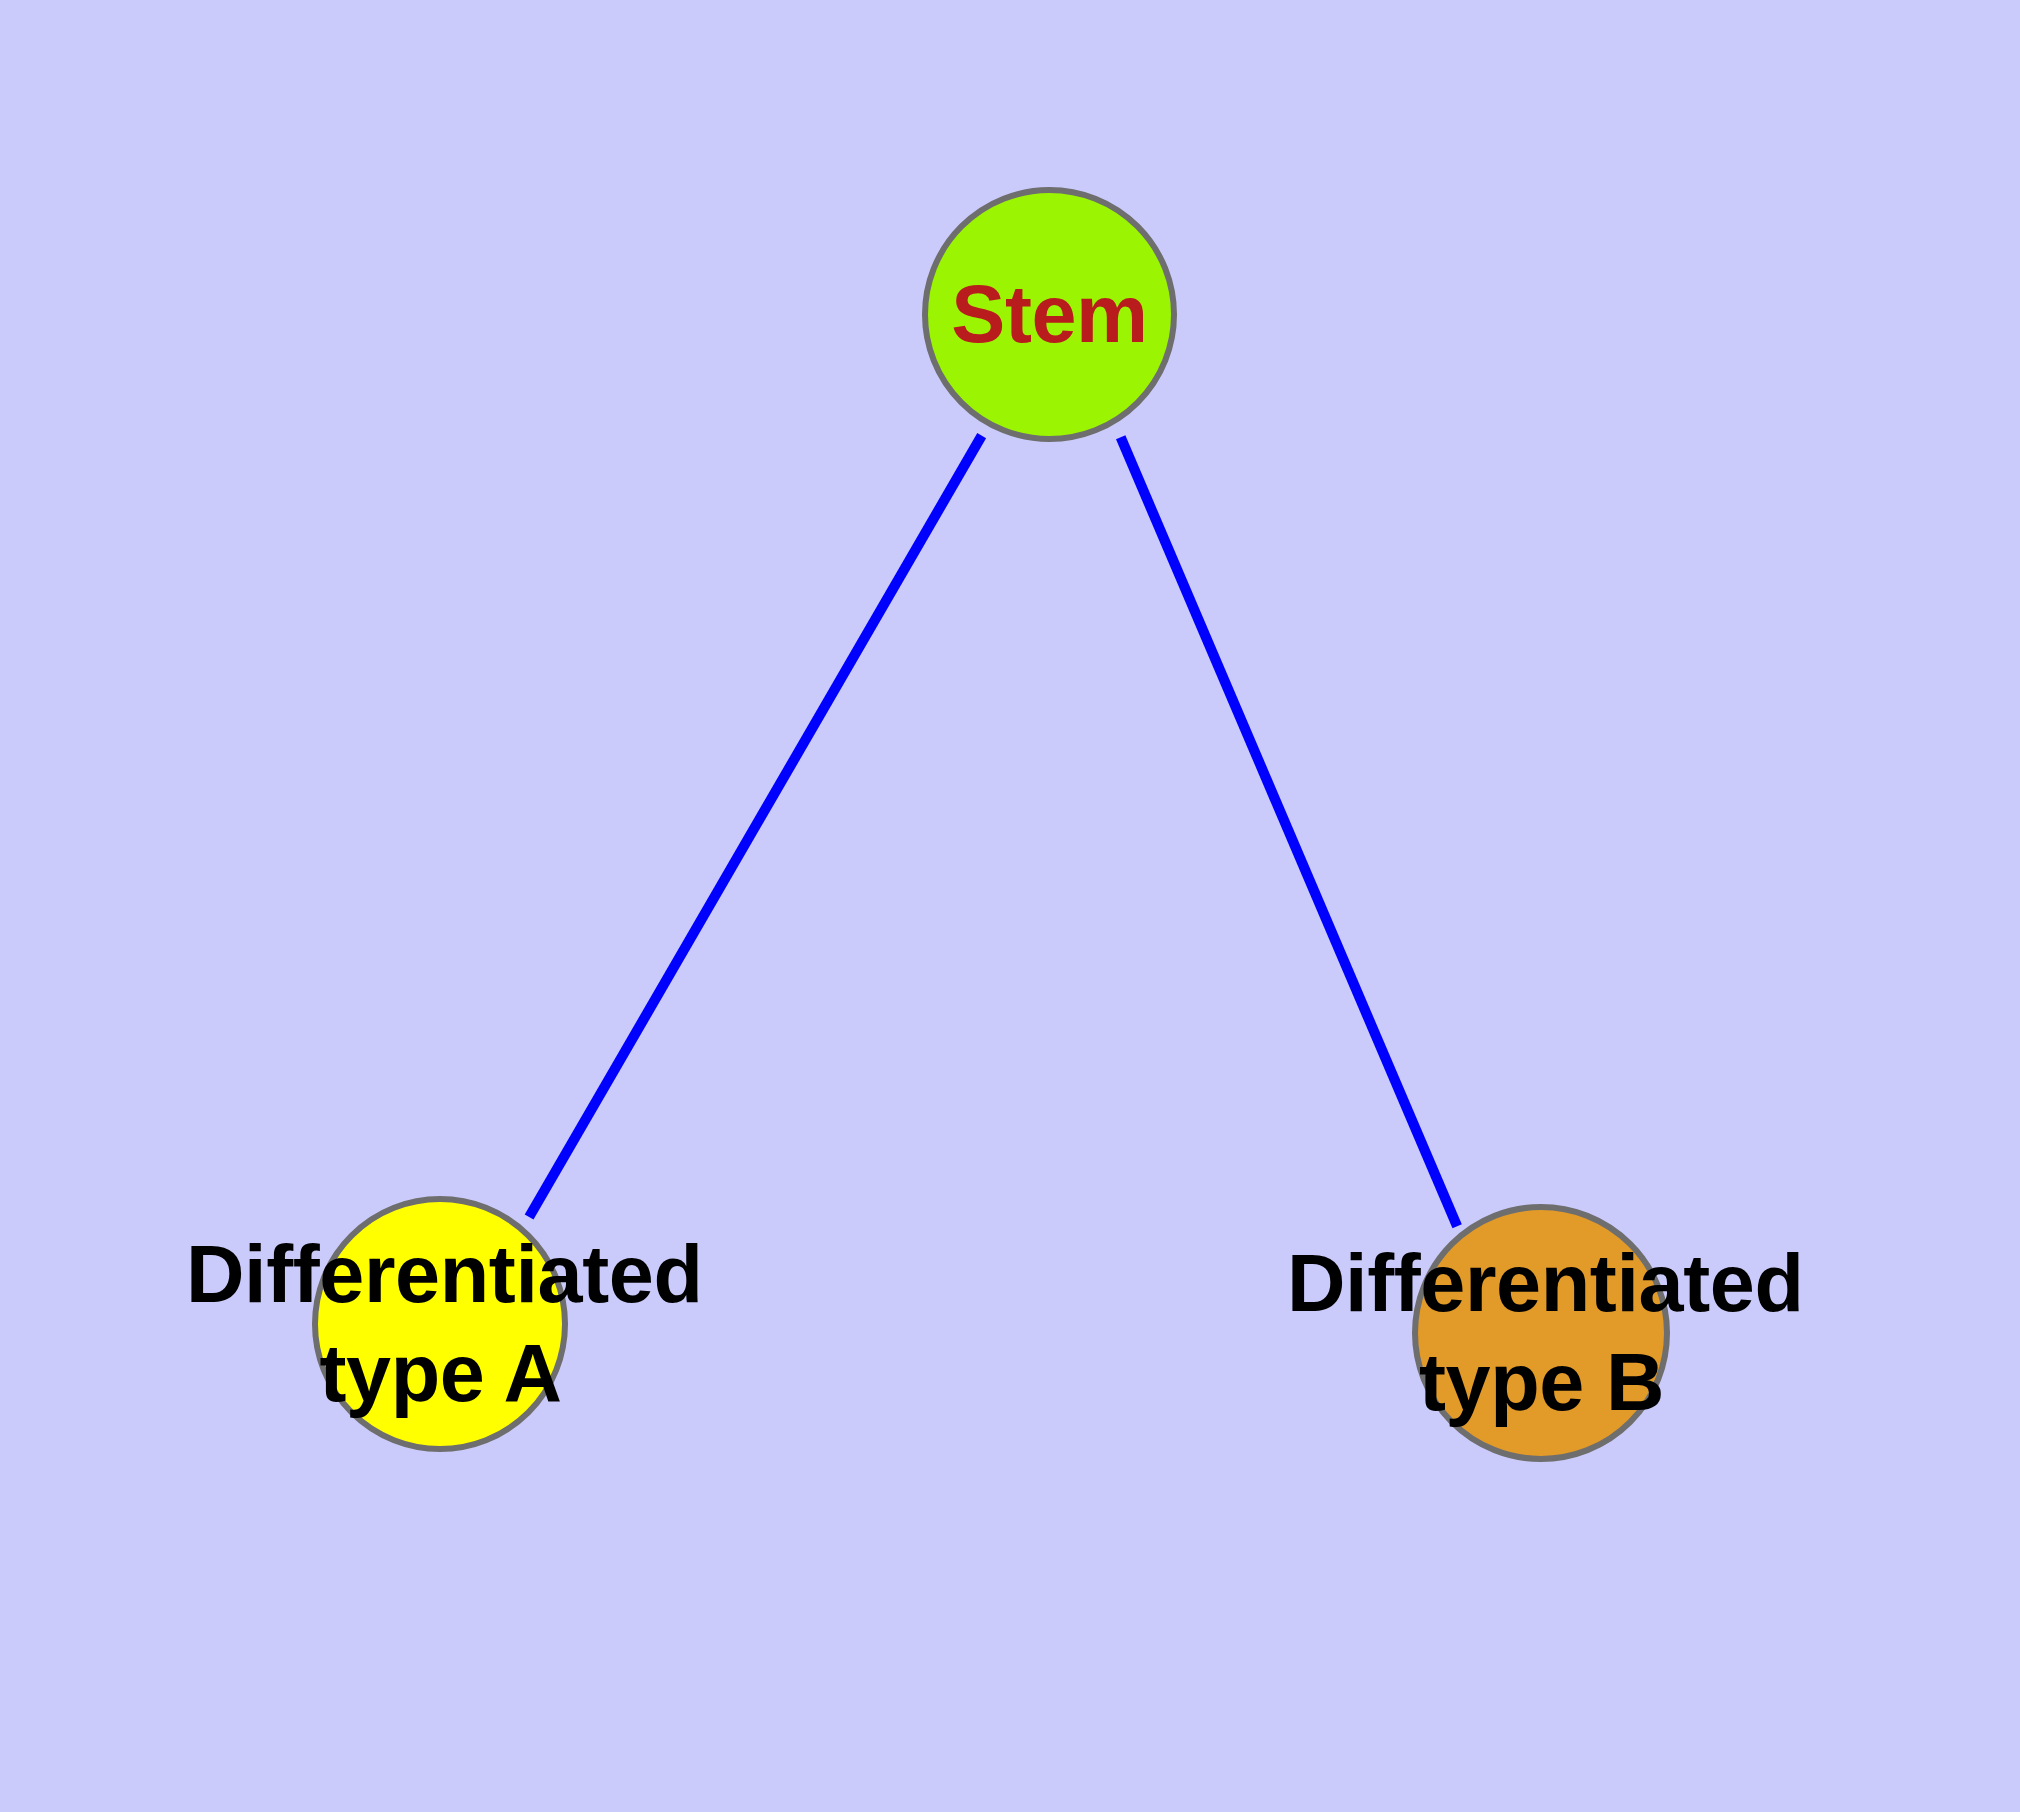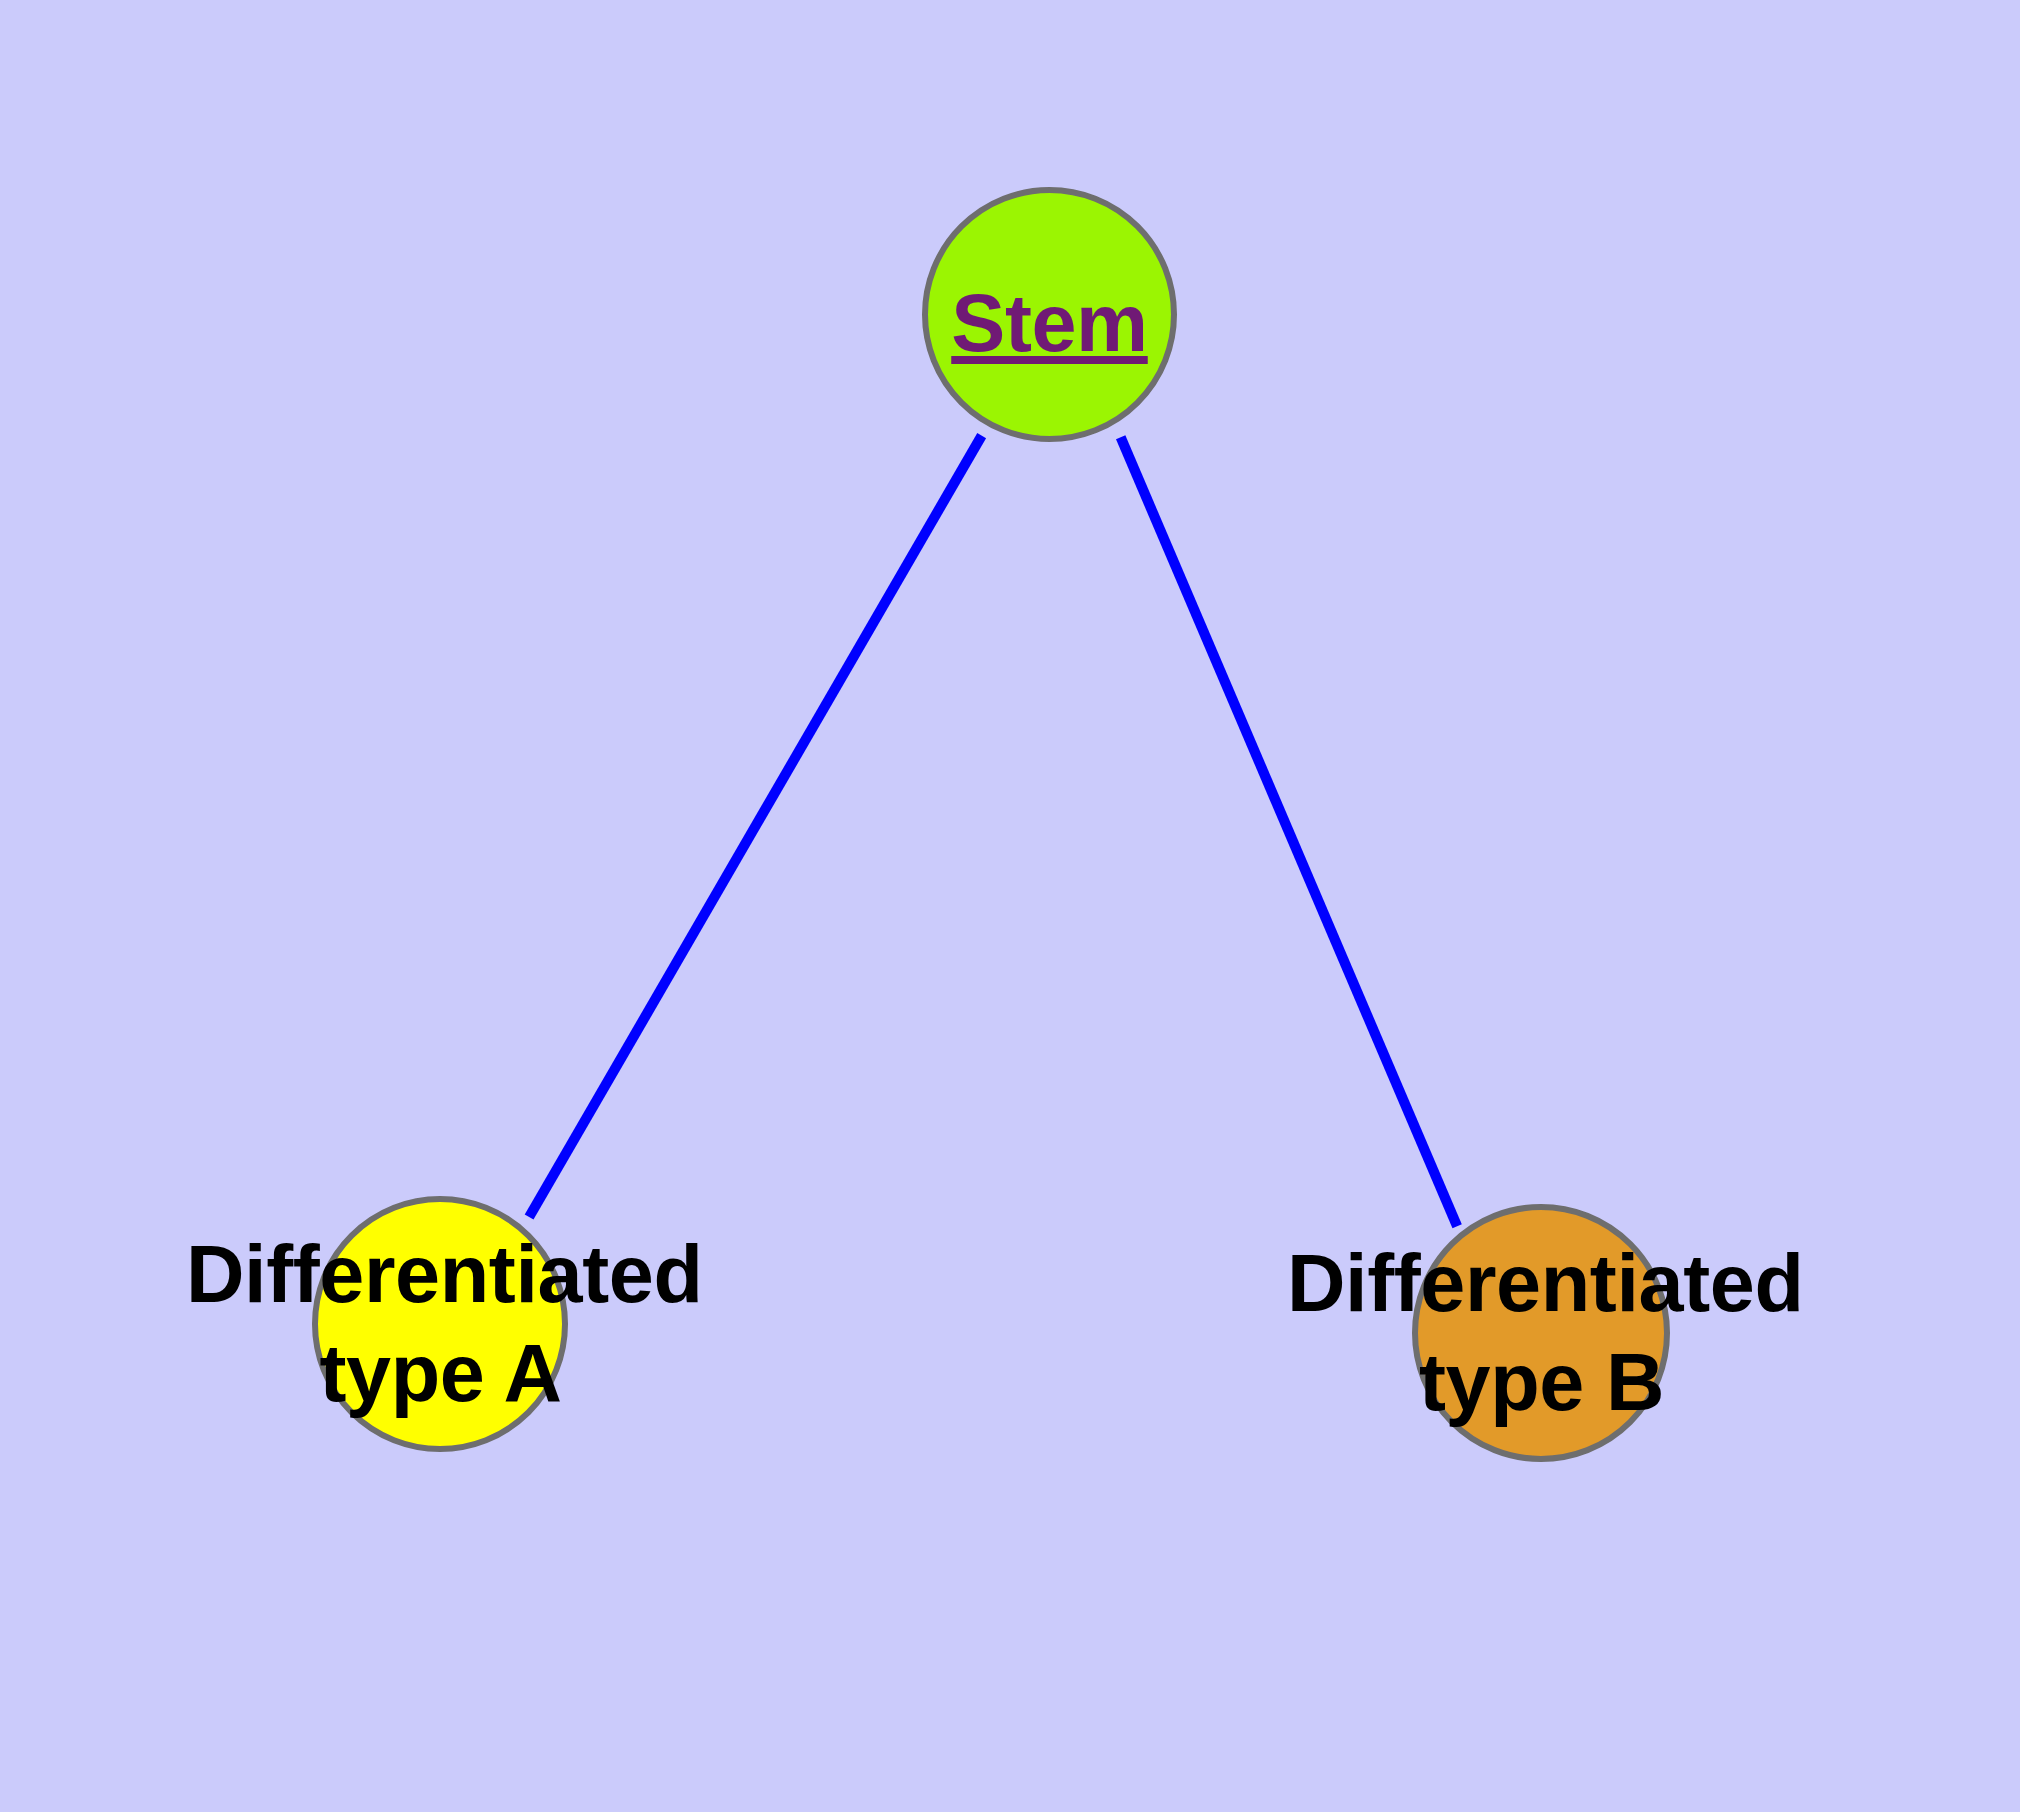--- a/index.html
+++ b/index.html
@@ -85,21 +85,21 @@
 
   <svg id="edge-layer" viewBox="0 0 2384 2138" xmlns="http://www.w3.org/2000/svg" style="width: 2021px; height: 1812px;">
     <line x1="1158" y1="514" x2="624" y2="1436" stroke="#0000ff" stroke-width="12" stroke-linecap="butt"></line>
     <line x1="1322" y1="516" x2="1719" y2="1447" stroke="#0000ff" stroke-width="12" stroke-linecap="butt"></line>
   </svg>
 
   <div class="node" id="node-stem" style="left: 922px; top: 187px; width: 255px; height: 255px; background: rgb(155, 245, 2); border-color: rgb(110, 110, 110);"></div>
   <div class="node" id="node-type-a" style="left: 312px; top: 1196px; width: 256px; height: 256px; background: rgb(255, 255, 0); border-color: rgb(110, 110, 110);"></div>
   <div class="node" id="node-type-b" style="left: 1412px; top: 1204px; width: 258px; height: 258px; background: rgb(226, 154, 41); border-color: rgb(110, 110, 110);"></div>
 
-  <div class="node-label" id="label-stem" style="left: 795px; top: 274px; width: 509px; color: #701a75; text-decoration: underline;">Stem</div>
+  <div class="node-label" id="label-stem" style="left: 795px; top: 265px; width: 509px; color: #b91c1c;">Stem</div>
 
   <div class="node-label" id="label-type-a" style="left: 186px; top: 1225px; width: 509px; color: rgb(0, 0, 0);">Differentiated
 type A</div>
 
   <div class="node-label" id="label-type-b" style="left: 1287px; top: 1234px; width: 509px; color: rgb(0, 0, 0);">Differentiated
 type B</div>
 
 </div>
 
 

